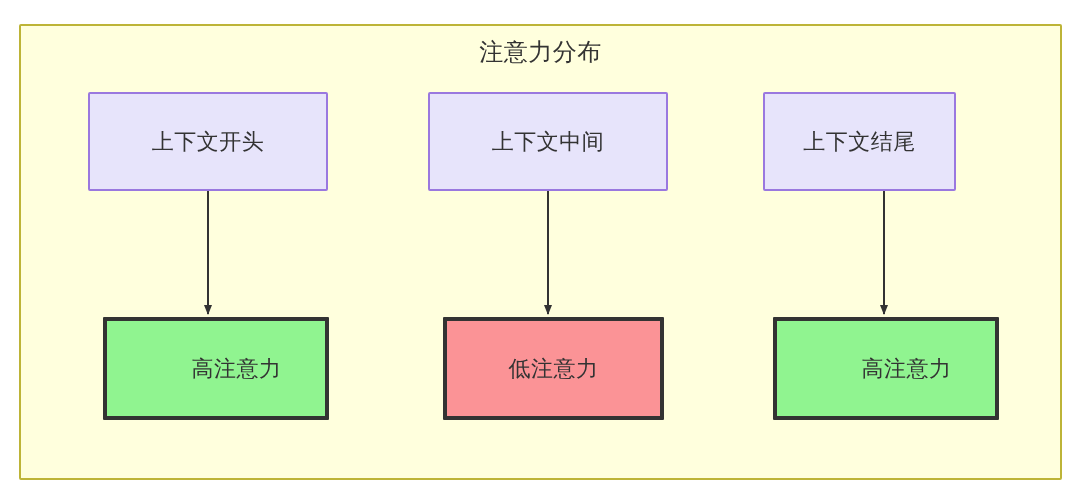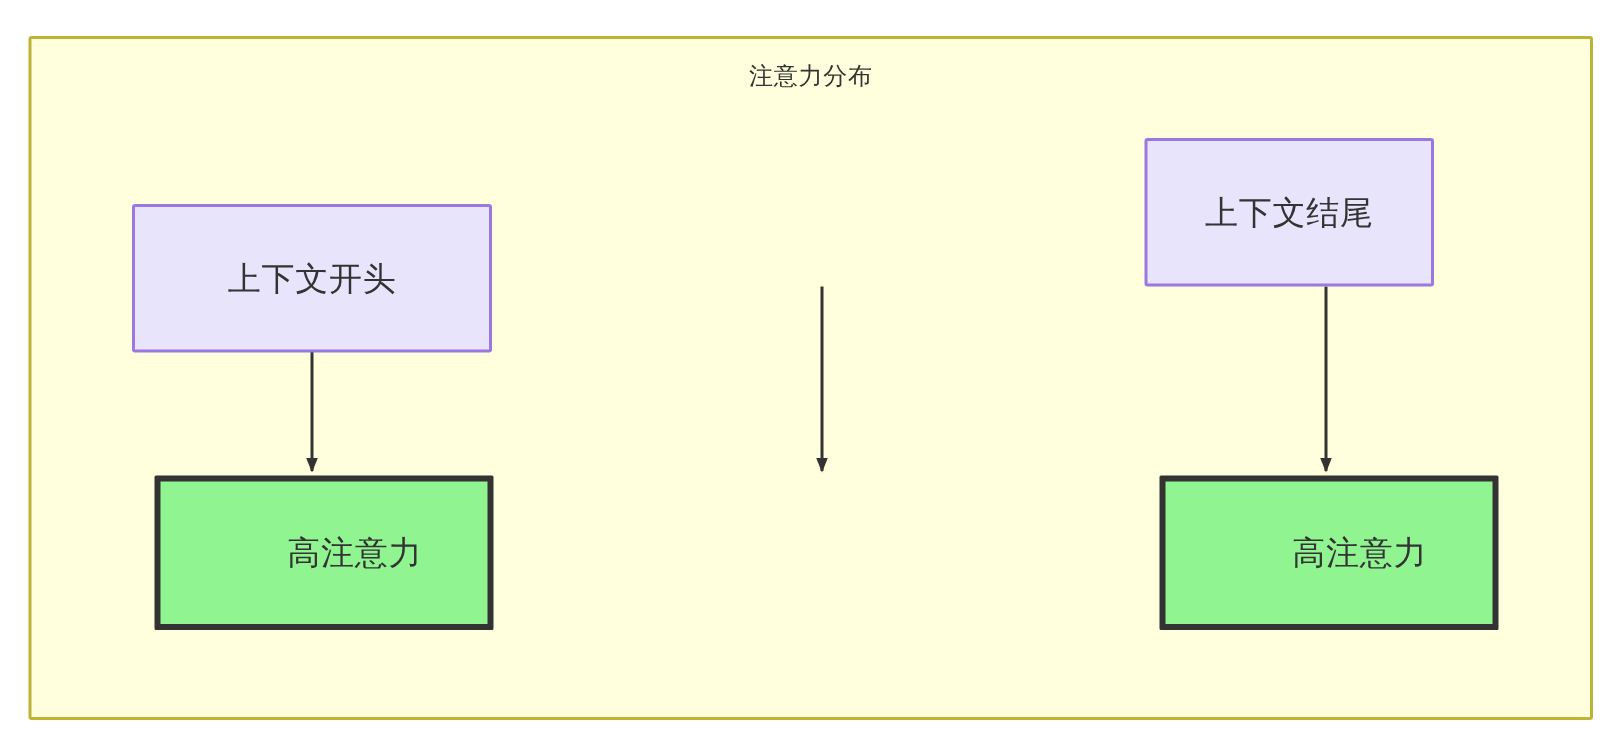--- a/index.html
+++ b/index.html
@@ -33,21 +33,21 @@
     border-radius: 2px;
     box-sizing: border-box;
   }
 
   .subgraph-title {
     position: absolute;
     left: 0;
     top: 12px;
     width: 100%;
     text-align: center;
-    font-size: 16px;
+    font-size: 24px;
     line-height: 28px;
     color: #333333;
     letter-spacing: 0.5px;
   }
 
   
   .node {
     position: absolute;
     box-sizing: border-box;
     display: flex;
@@ -60,21 +60,21 @@
   }
 
   
   .node-context {
     background: #e7e4fb;
     border: 2px solid #9a78df;
     border-radius: 2px;
     top: 92px;
     height: 99px;
   }
-  #node-ctx-start { left: 88px;  width: 240px; margin-top: 44px; }
+  #node-ctx-start { left: 88px;  width: 240px; }
   #node-ctx-mid   { left: 428px; width: 240px; }
   #node-ctx-end   { left: 763px; width: 193px; }
 
   
   .node-attention {
     border: 4px solid #333333;
     border-radius: 1px;
     top: 317px;
     height: 103px;
   }
@@ -111,24 +111,30 @@
       </marker>
     </defs>
     <line x1="208" y1="191" x2="208" y2="314" stroke="#333333" stroke-width="2" marker-end="url(#arrowhead)"></line>
     <line x1="548" y1="191" x2="548" y2="314" stroke="#333333" stroke-width="2" marker-end="url(#arrowhead)"></line>
     <line x1="884" y1="191" x2="884" y2="314" stroke="#333333" stroke-width="2" marker-end="url(#arrowhead)"></line>
   </svg>
 
   <div id="node-ctx-start" class="node node-context">
     <span>上下文开头</span>
   </div>
+  <div id="node-ctx-mid" class="node node-context">
+    <span>上下文中间</span>
+  </div>
   <div id="node-ctx-end" class="node node-context">
     <span>上下文结尾</span>
   </div>
 
   <div id="node-att-high-1" class="node node-attention fill-high">
     <span>高注意力</span>
+  </div>
+  <div id="node-att-low" class="node node-attention fill-low">
+    <span>低注意力</span>
   </div>
   <div id="node-att-high-2" class="node node-attention fill-high">
     <span>高注意力</span>
   </div>
 
 </div>
 
 </body></html>

